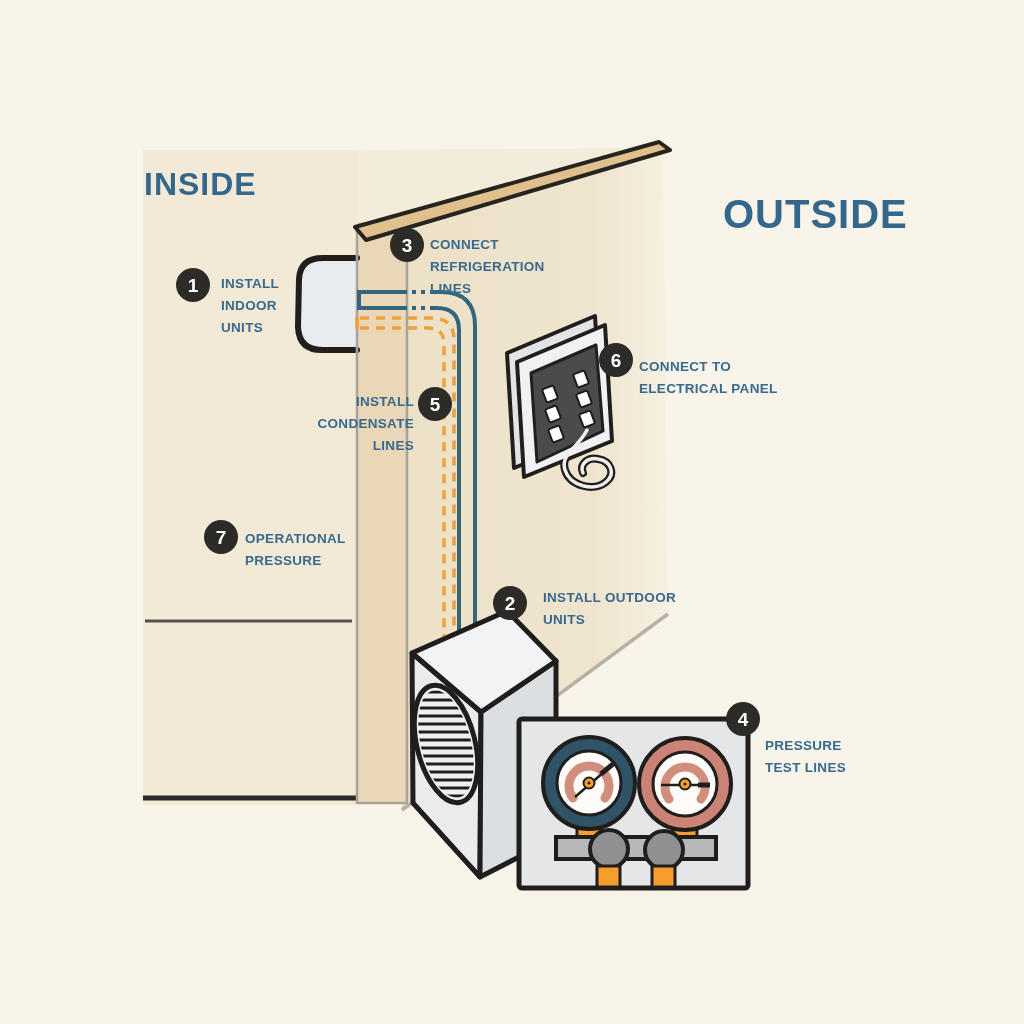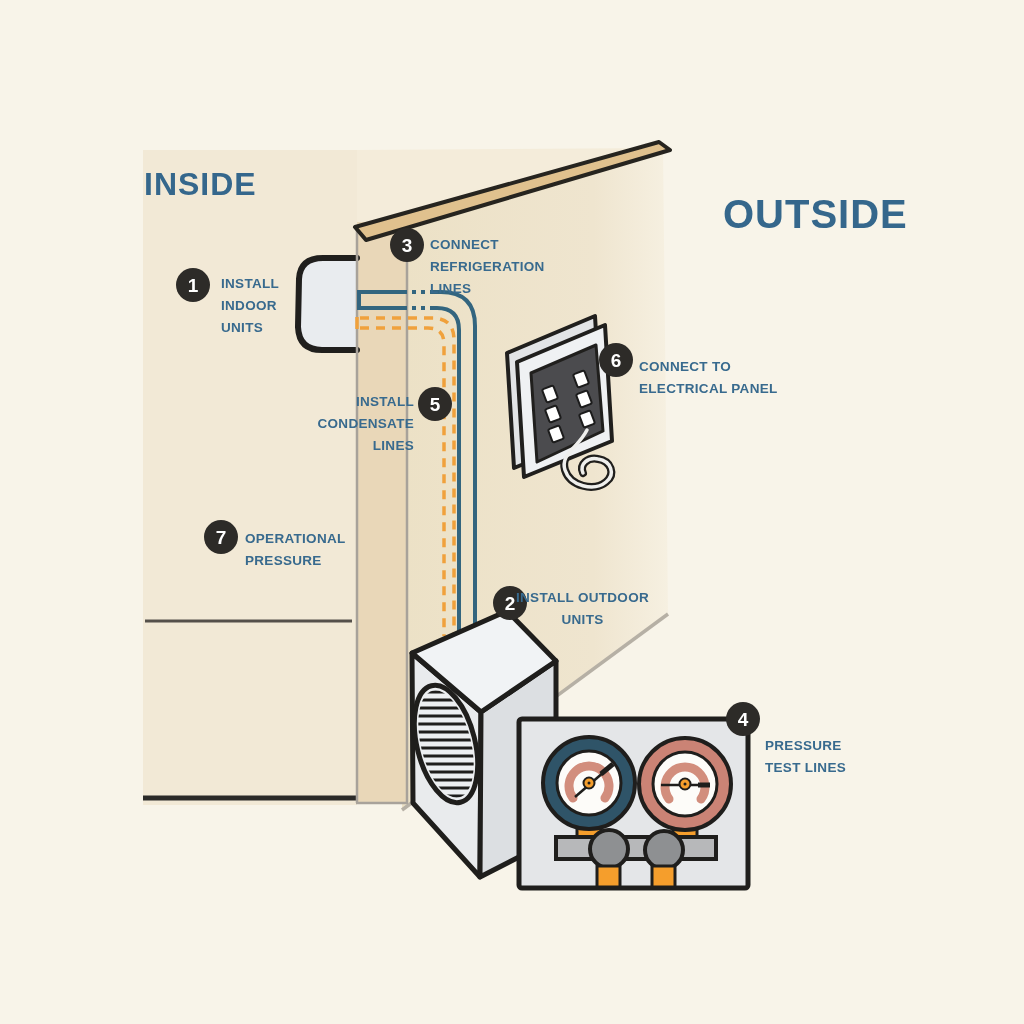--- a/index.html
+++ b/index.html
@@ -140,21 +140,21 @@
 
   <div class="zone-title" style="left:144px;top:166px;">INSIDE</div>
   <div class="zone-title" style="left:723px;top:192px;font-size:40px;">OUTSIDE</div>
 
   <div class="badge" style="left:176px;top:268px;">1</div>
   <div class="step-label" style="left:221px;top:273px;">INSTALL
 INDOOR
 UNITS</div>
 
   <div class="badge" style="left:493px;top:586px;">2</div>
-  <div class="step-label" style="left:516px;top:587px;text-align:center;">INSTALL OUTDOOR
+  <div class="step-label" style="left:543px;top:587px;">INSTALL OUTDOOR
 UNITS</div>
 
   <div class="badge" style="left:390px;top:228px;">3</div>
   <div class="step-label" style="left:430px;top:234px;">CONNECT
 REFRIGERATION
 LINES</div>
 
   <div class="badge" style="left:726px;top:702px;">4</div>
   <div class="step-label" style="left:765px;top:735px;">PRESSURE
 TEST LINES</div>

